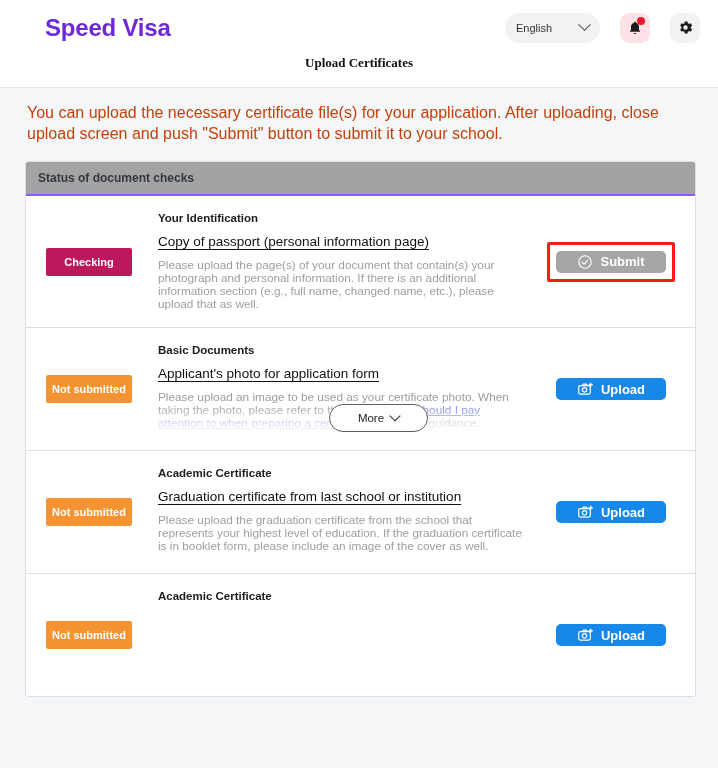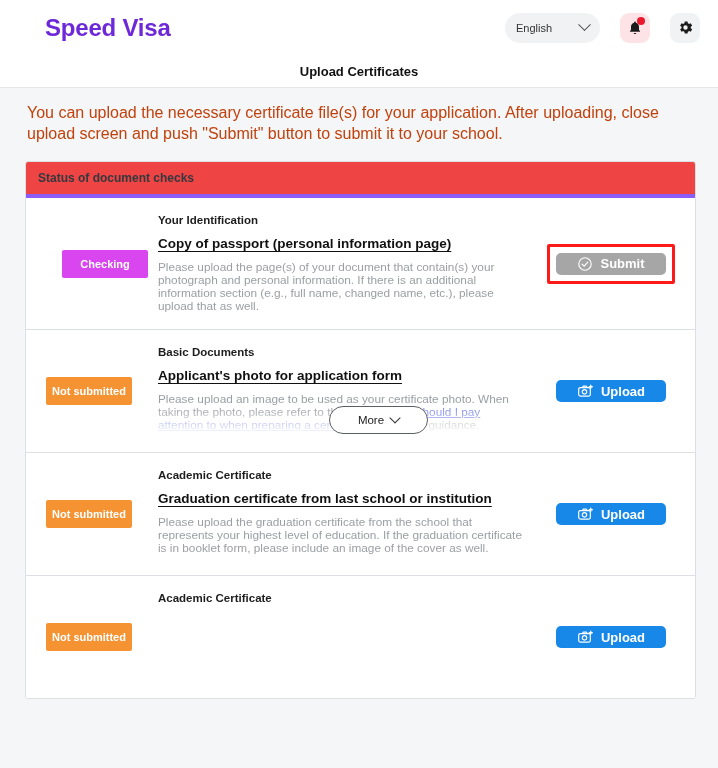--- a/index.html
+++ b/index.html
@@ -80,23 +80,24 @@
     width: 8px; height: 8px;
     border-radius: 50%;
     background: #e8192c;
   }
 
   
   .page-title-bar {
     background: #ffffff;
     height: 33px;
     display: flex;
-    align-items: center;
+    align-items: flex-start;
     justify-content: center;
     border-bottom: 1px solid #e4e7ea;
+    font-family: Liberation Serif, serif;
   }
   .page-title {
     font-size: 13px;
     font-weight: bold;
     color: #111;
   }
 
   
   .intro {
     padding: 14px 22px 0 27px;
@@ -109,22 +110,22 @@
   
   .card {
     margin: 17px 22px 0 25px;
     background: #ffffff;
     border: 1px solid #dcdfe3;
     border-radius: 3px;
     overflow: hidden;
   }
 
   .card-head {
-    background: #ef4444;
-    border-bottom: 4px solid #8b5cf6;
+    background: #a3a3a3;
+    border-bottom: 2px solid #8b5cf6;
     padding: 9px 12px;
     font-size: 12px;
     font-weight: bold;
     color: #34393f;
   }
 
   
   .doc-row {
     display: flex;
     align-items: flex-start;
@@ -152,39 +153,39 @@
     color: #ffffff;
     font-size: 11px;
     font-weight: bold;
     display: flex;
     align-items: center;
     justify-content: center;
     text-align: center;
     line-height: 14px;
     padding: 6px 2px;
   }
-  .badge.checking { background: #d946ef; margin-left: 16px; }
+  .badge.checking { background: #be185d; }
   .badge.not-submitted { background: #f59333; }
 
   .info-col {
     flex: 1 1 auto;
     padding-right: 14px;
     min-width: 0;
   }
 
   .cat {
     font-size: 11.5px;
     font-weight: bold;
     color: #1d1d1d;
     margin-bottom: 8px;
   }
 
   .doc-title {
     font-size: 13.5px;
-    font-weight: bold;
+    font-weight: normal;
     color: #111;
     text-decoration: underline;
     text-underline-offset: 2.5px;
     cursor: pointer;
     display: inline-block;
     margin-bottom: 10px;
   }
 
   .desc {
     font-size: 11.8px;

